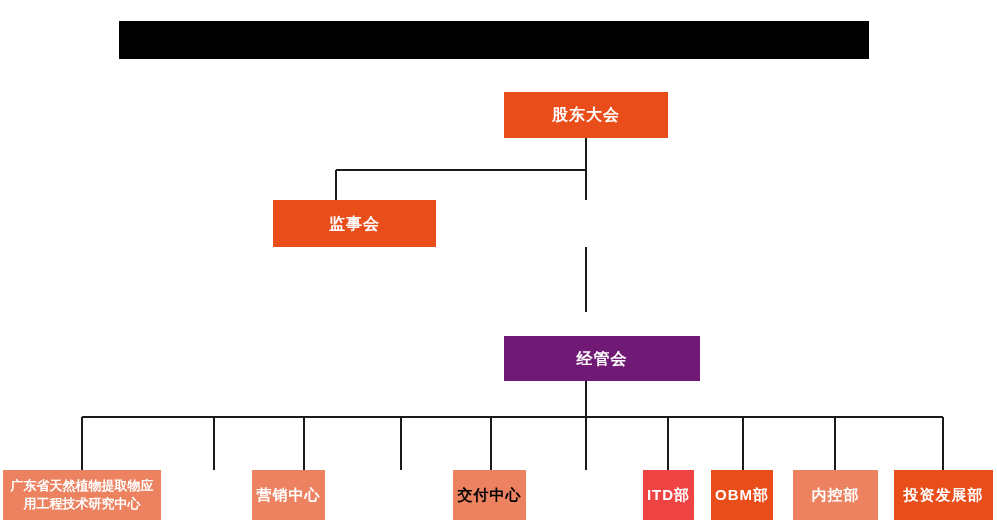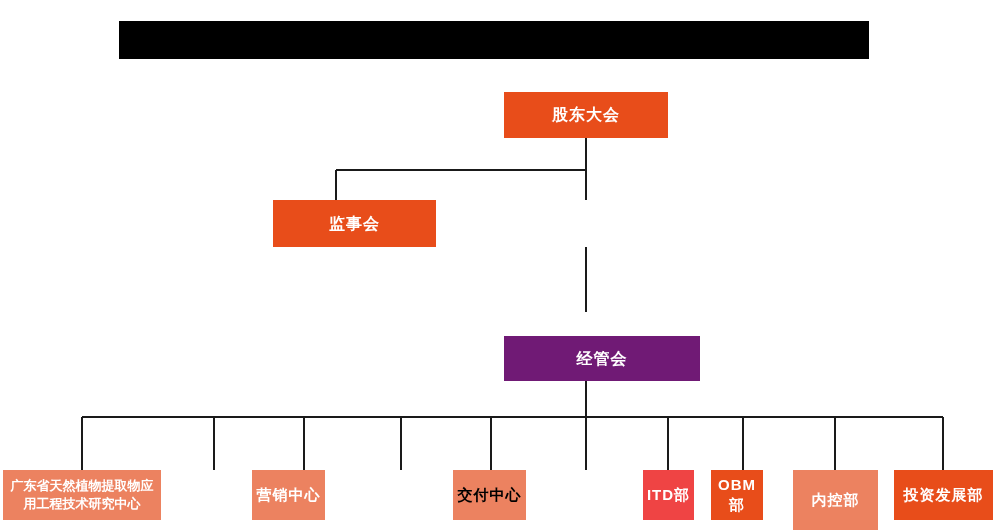--- a/index.html
+++ b/index.html
@@ -98,25 +98,25 @@
 
   <div class="node row2" style="left: 453px; top: 470px; width: 73px; height: 50px; background: rgb(236, 130, 96); color: #000000;">
     <span>交付中心</span>
   </div>
 
 
   <div class="node row2" style="left: 643px; top: 470px; width: 51px; height: 50px; background: #ef4444; color: rgb(255, 255, 255);">
     <span>ITD部</span>
   </div>
 
-  <div class="node row2" style="left: 711px; top: 470px; width: 52px; height: 50px; background: rgb(232, 77, 26); color: rgb(255, 255, 255);">
+  <div class="node row2" style="left: 711px; top: 470px; width: 62px; height: 50px; background: rgb(232, 77, 26); color: rgb(255, 255, 255);">
     <span>OBM部</span>
   </div>
 
-  <div class="node row2" style="left: 793px; top: 470px; width: 85px; height: 60px; background: rgb(236, 130, 96); color: rgb(255, 255, 255);">
+  <div class="node row2" style="left: 793px; top: 470px; width: 85px; height: 50px; background: rgb(236, 130, 96); color: rgb(255, 255, 255);">
     <span>内控部</span>
   </div>
 
   <div class="node row2" style="left: 894px; top: 470px; width: 99px; height: 50px; background: rgb(232, 77, 26); color: rgb(255, 255, 255);">
     <span>投资发展部</span>
   </div>
 
 </div>
 
 </body></html>

